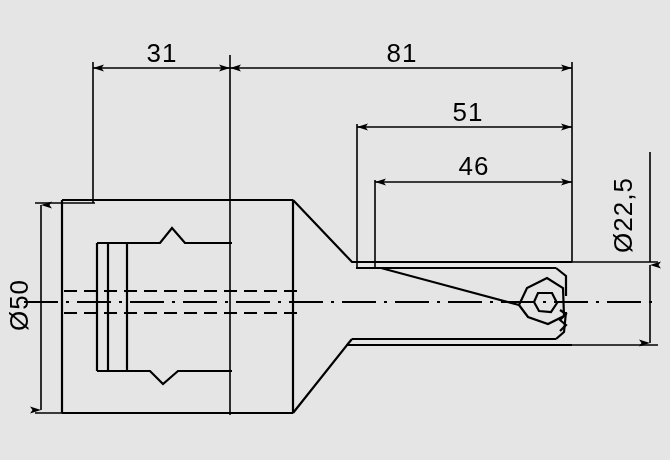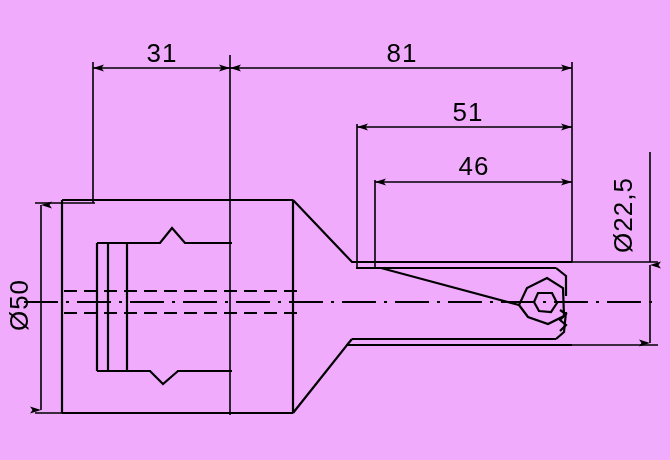--- a/index.html
+++ b/index.html
@@ -10,21 +10,21 @@
   body {
     width: 670px;
     height: 460px;
     font-family: "Liberation Sans", sans-serif;
     overflow: hidden;
   }
   #drawing-root {
     position: relative;
     width: 670px;
     height: 460px;
-    background: #f0abfc;
+    background: #e5e5e5;
   }
   svg.cad {
     display: block;
     width: 670px;
     height: 460px;
   }
   .dim-text {
     font-family: "Liberation Sans", sans-serif;
     font-size: 26px;
     fill: #000000;

